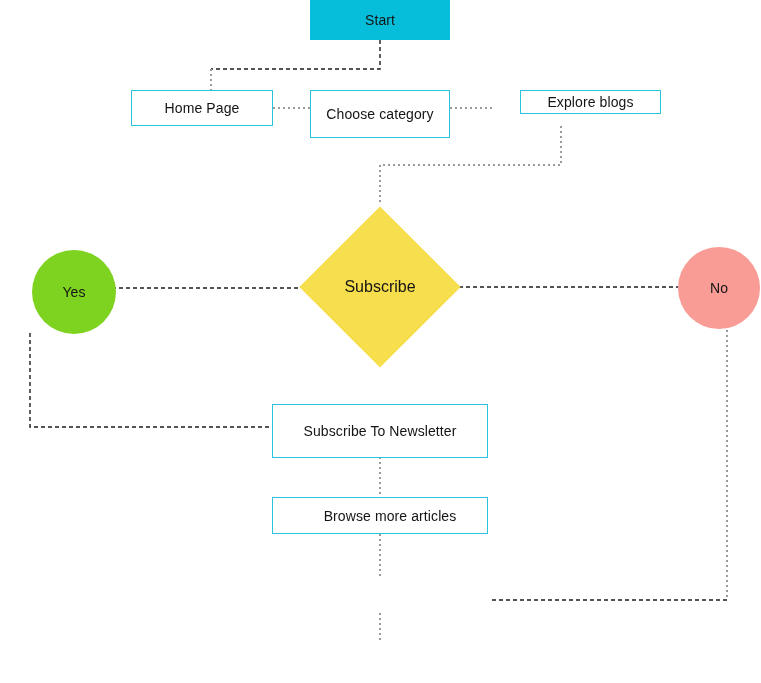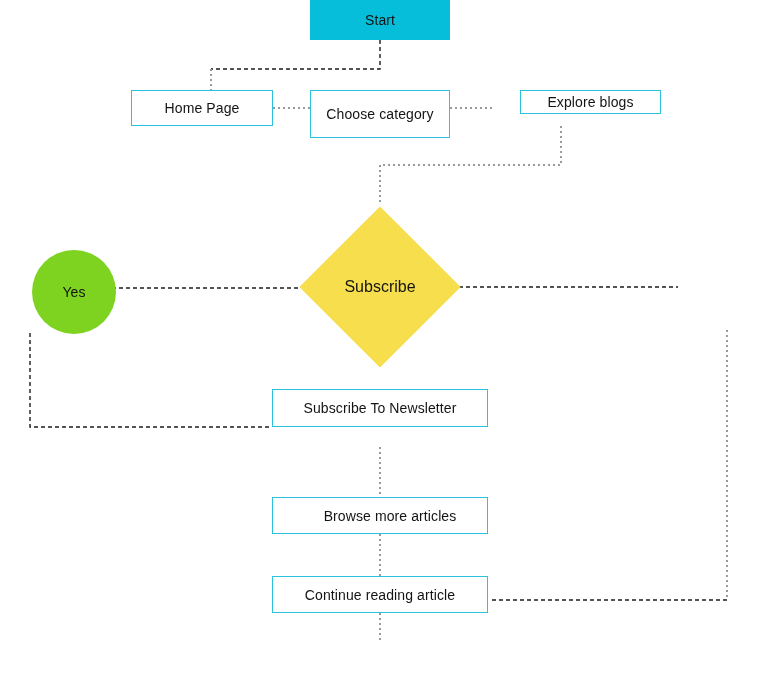--- a/index.html
+++ b/index.html
@@ -68,21 +68,21 @@
     color: #141414;
   }
 
   
   .start    { left: 310px; top: 0px;   width: 140px; height: 40px; }
   .home     { left: 131px; top: 90px;  width: 142px; height: 36px; }
   .choose   { left: 310px; top: 90px;  width: 140px; height: 48px; }
   .explore  { left: 520px; top: 90px;  width: 141px; height: 24px; }
   .yes      { left: 0px;   top: 250px; width: 84px;  height: 84px; margin-left: 32px; }
   .no       { left: 678px; top: 247px; width: 82px;  height: 82px; }
-  .newsletter { left: 272px; top: 389px; width: 216px; height: 38px; }
+  .newsletter { left: 272px; top: 404px; width: 216px; height: 54px; }
   .browse     { left: 272px; top: 497px; width: 216px; height: 37px; padding-left: 20px; }
   .continue   { left: 272px; top: 576px; width: 216px; height: 37px; }
   .end        { left: 272px; top: 643px; width: 217px; height: 38px; }
 </style>
 </head>
 <body>
 
 <div class="canvas">
 
   <svg class="connectors" width="761" height="683" viewBox="0 0 761 683" fill="none">
@@ -117,19 +117,19 @@
   <div class="node process home">Home Page</div>
   <div class="node process choose">Choose category</div>
   <div class="node process explore">Explore blogs</div>
 
   <div class="diamond-wrap">
     <div class="diamond-shape"></div>
     <span class="diamond-label">Subscribe</span>
   </div>
 
   <div class="node circle yes">Yes</div>
+  <div class="node circle no">No</div>
 
   <div class="node process newsletter">Subscribe To Newsletter</div>
   <div class="node process browse">Browse more articles</div>
-  <div class="node process continue">Continue reading article</div>
 
 
 </div>
 
 </body></html>

